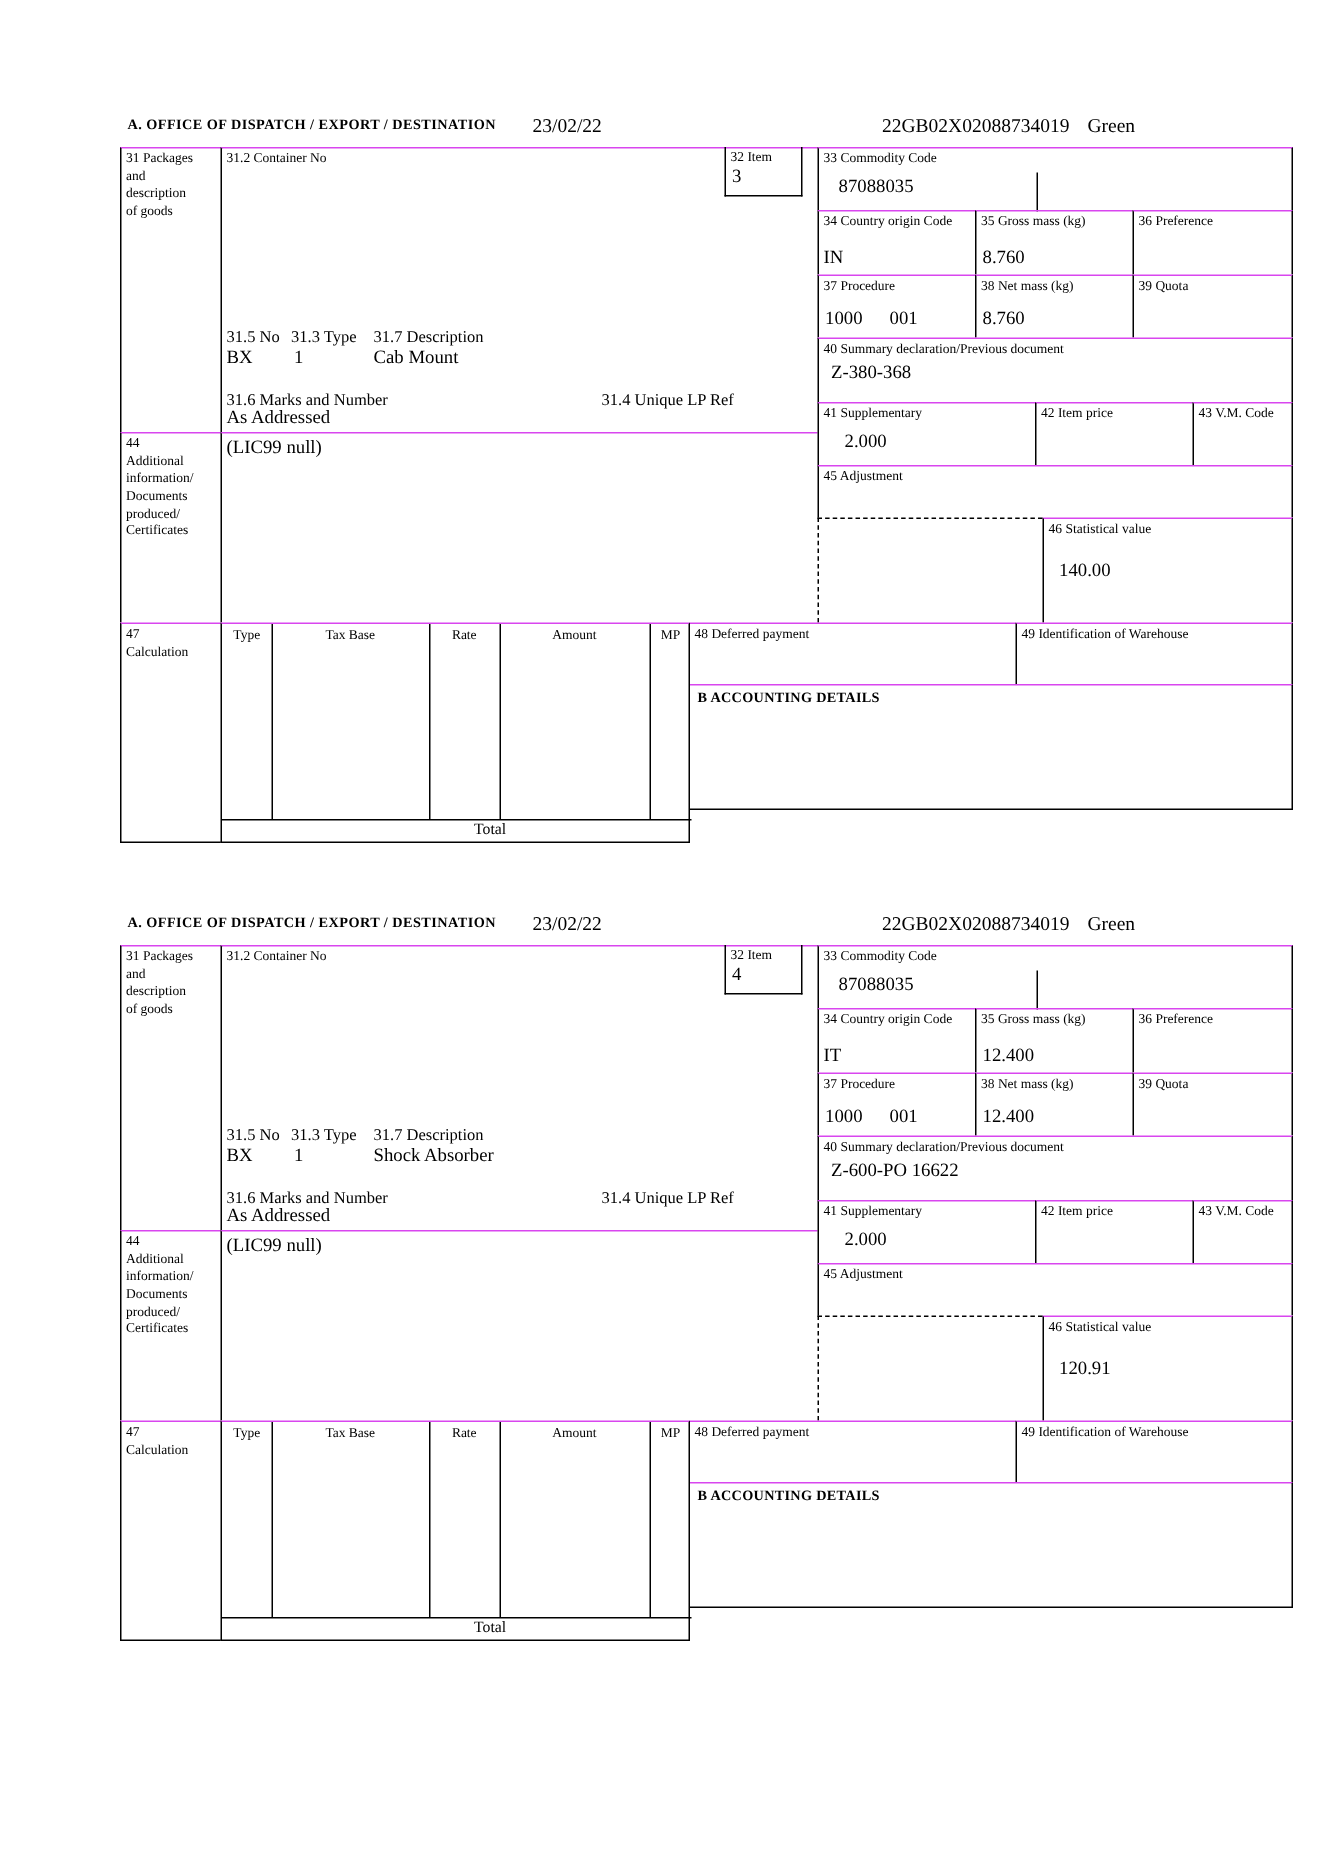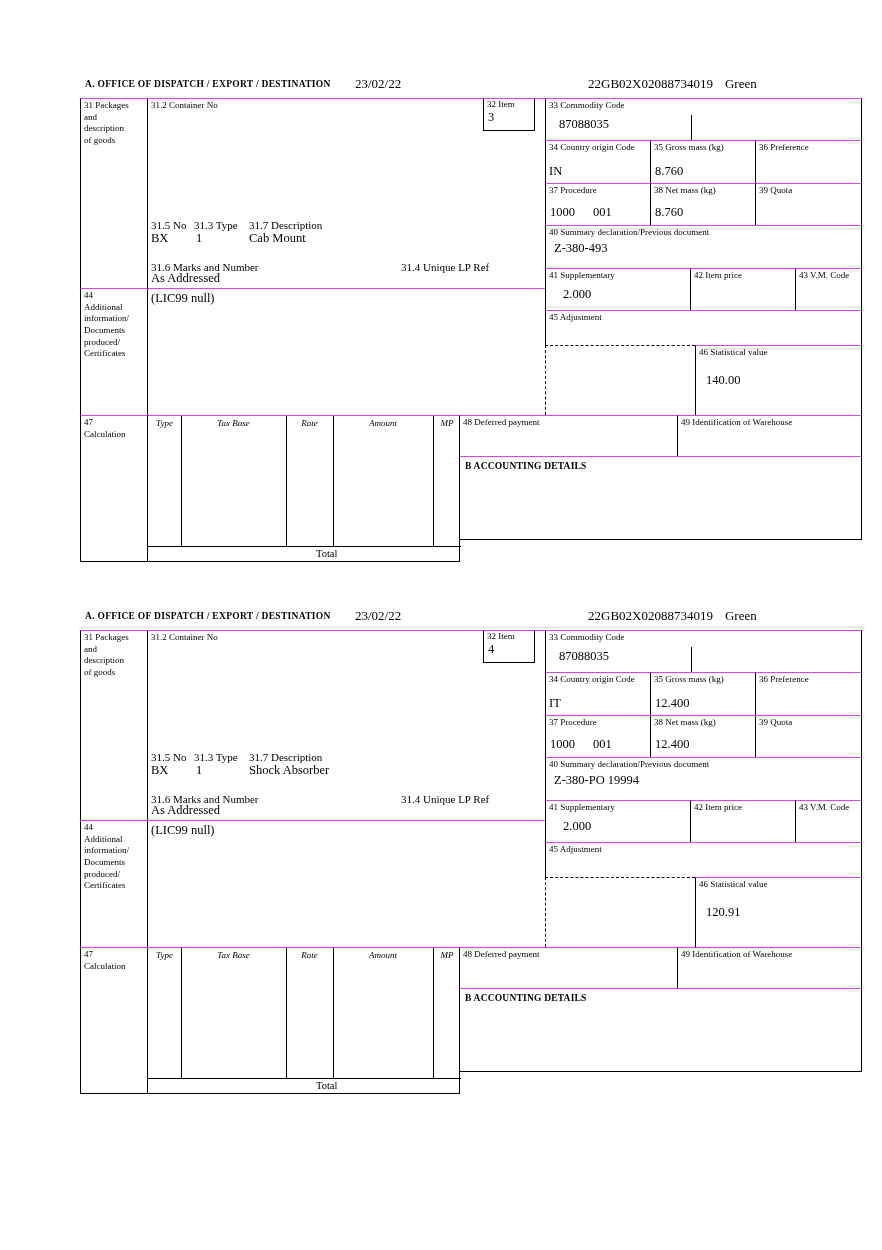--- a/index.html
+++ b/index.html
@@ -19,21 +19,21 @@
   .br { border-right:1px solid #000; }
   .bb { border-bottom:1px solid #000; }
   .dl { border-left:1px dashed #000; }
   .dt { border-top:1px dashed #000; }
   .lab { font-size:9px; line-height:1.3; padding:1px 3px; white-space:pre-line; }
   .val { position:absolute; font-size:12.5px; line-height:1.1; white-space:nowrap; }
   .abs { position:absolute; }
   .sm  { font-size:11px; white-space:nowrap; }
   .vline { position:absolute; top:0; height:130px; width:0; border-left:1px solid #000; }
   .hline { position:absolute; height:0; border-top:1px solid #000; }
-  .th { position:absolute; top:2px; text-align:center; font-size:9px;font-style:italic; }
+  .th { position:absolute; top:2px; text-align:center; font-size:9px; }
   .acct { font-weight:bold; font-size:9.5px; padding:3px 5px; letter-spacing:0.2px; }
 </style>
 </head>
 <body>
 
 <div id="page">
     <div class="block" style="top: 76px;">
   <span class="hdr-title">A.  OFFICE OF DISPATCH / EXPORT / DESTINATION</span>
   <span class="hdr-date">23/02/22</span>
   <span class="hdr-ref"><span>22GB02X02088734019</span><span class="hdr-status">Green</span></span>
@@ -102,21 +102,21 @@
     </div>
     <div class="bx bl bt" style="left:570px;top:85px;width:105px;height:42px">
       <div class="lab">38 Net mass (kg)</div>
       <div class="val" style="left:4px;top:22px">8.760</div>
     </div>
     <div class="bx bl bt br" style="left:675px;top:85px;width:107px;height:42px">
       <div class="lab">39 Quota</div>
     </div>
     <div class="bx bl bt br" style="left:465px;top:127px;width:317px;height:43px">
       <div class="lab">40 Summary declaration/Previous document</div>
-      <div class="val" style="left:8px;top:16px">Z-380-493</div>
+      <div class="val" style="left:8px;top:16px">Z-380-368</div>
     </div>
     <div class="bx bl bt" style="left:465px;top:170px;width:145px;height:42px">
       <div class="lab">41 Supplementary</div>
       <div class="val" style="left:17px;top:19px">2.000</div>
     </div>
     <div class="bx bl bt" style="left:610px;top:170px;width:105px;height:42px">
       <div class="lab">42 Item price</div>
     </div>
     <div class="bx bl bt br" style="left:715px;top:170px;width:67px;height:42px">
       <div class="lab">43 V.M. Code</div>
@@ -225,21 +225,21 @@
     </div>
     <div class="bx bl bt" style="left:570px;top:85px;width:105px;height:42px">
       <div class="lab">38 Net mass (kg)</div>
       <div class="val" style="left:4px;top:22px">12.400</div>
     </div>
     <div class="bx bl bt br" style="left:675px;top:85px;width:107px;height:42px">
       <div class="lab">39 Quota</div>
     </div>
     <div class="bx bl bt br" style="left:465px;top:127px;width:317px;height:43px">
       <div class="lab">40 Summary declaration/Previous document</div>
-      <div class="val" style="left:8px;top:16px">Z-380-PO 19994</div>
+      <div class="val" style="left:8px;top:16px">Z-600-PO 16622</div>
     </div>
     <div class="bx bl bt" style="left:465px;top:170px;width:145px;height:42px">
       <div class="lab">41 Supplementary</div>
       <div class="val" style="left:17px;top:19px">2.000</div>
     </div>
     <div class="bx bl bt" style="left:610px;top:170px;width:105px;height:42px">
       <div class="lab">42 Item price</div>
     </div>
     <div class="bx bl bt br" style="left:715px;top:170px;width:67px;height:42px">
       <div class="lab">43 V.M. Code</div>

